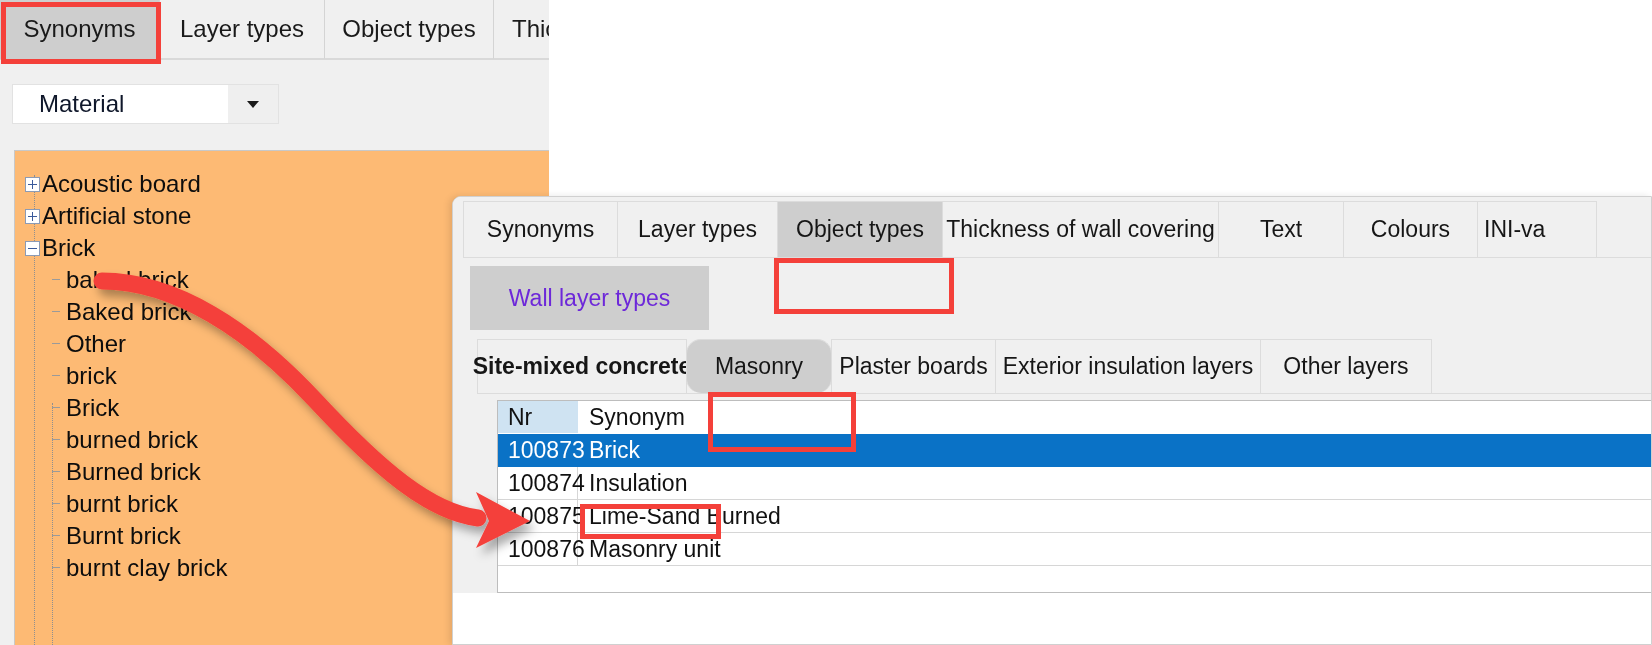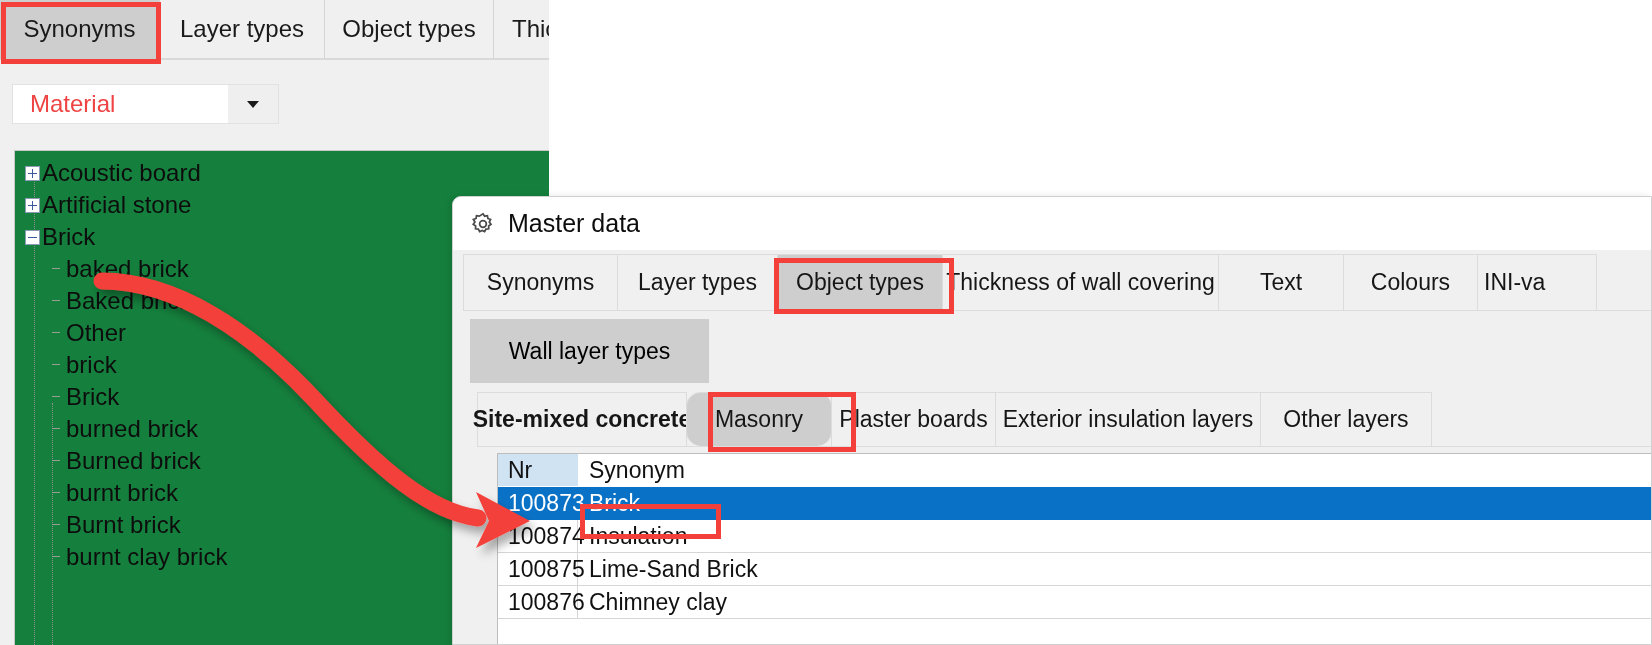--- a/index.html
+++ b/index.html
@@ -61,23 +61,23 @@
     width: 267px;
     height: 40px;
     background: #ffffff;
     border: 1px solid #e2e2e2;
     box-sizing: border-box;
     display: flex;
     align-items: center;
   }
   #back-combo-value {
     flex: 1;
-    padding-left: 17px;
+    padding-left: 26px;
     font-size: 24px;
-    color: #ef4444;
+    color: #0f172a;
   }
   #back-combo-arrow {
     width: 50px;
     height: 38px;
     background: #efefef;
     display: flex;
     align-items: center;
     justify-content: center;
   }
   #back-combo-arrow svg { display:block; }
@@ -89,24 +89,24 @@
     width: 535px;
     height: 1px;
     background: #c8c8c8;
   }
   #back-tree {
     position: absolute;
     left: 14px;
     top: 151px;
     width: 535px;
     height: 494px;
-    background: #15803d;
+    background: #fdba74;
     border-left: 1px solid #c8c8c8;
     box-sizing: border-box;
-    padding-top: 6px;
+    padding-top: 17px;
     overflow: hidden;
   }
   .tnode {
     height: 32px;
     display: flex;
     align-items: center;
     position: relative;
     font-size: 24px;
     color: #0d0d0d;
   }
@@ -233,21 +233,21 @@
     top: 69px;
     height: 64px;
     display: flex;
     align-items: stretch;
   }
   .tabg {
     display: flex;
     align-items: center;
     justify-content: center;
     font-size: 23px;
-    color: #000000;
+    color: #6d28d9;
     background: #cecece;
     padding: 0 20px;
     white-space: nowrap;
   }
 
   
   #tabs-l2 {
     position: absolute;
     left: 24px;
     top: 142px;
@@ -417,29 +417,20 @@
     </div>
     <div class="tnode child">
       <span class="dash"></span>
       <span class="tlabel">burnt clay brick</span>
     </div>
   </div>
 </div>
 
 <div id="master-dialog">
 
-  <div id="dialog-titlebar">
-    <span id="gear-icon">
-      <svg width="26" height="26" viewBox="0 0 24 24" fill="none" stroke="#4a4a4a" stroke-width="1.6">
-        <circle cx="12" cy="12" r="3.1"></circle>
-        <path d="M12 2.6l1.5 2.2 2.6-.5.4 2.6 2.5.9-1.2 2.4 1.6 2.1-2.2 1.5.1 2.6-2.6.3-1.2 2.4-2.3-1.2-2.3 1.2-1.2-2.4-2.6-.3.1-2.6-2.2-1.5 1.6-2.1L3.1 7.8l2.5-.9.4-2.6 2.6.5z"></path>
-      </svg>
-    </span>
-    <span id="dialog-title">Master data</span>
-  </div>
 
   <div id="dialog-body">
 
     <div id="tabs-l1">
       <div class="tab1" style="width:155px;">
         <span>Synonyms</span>
       </div>
       <div class="tab1" style="width:161px;">
         <span>Layer types</span>
       </div>
@@ -492,25 +483,25 @@
       <div class="grow selected">
         <div class="gcell-nr">100873</div>
         <div class="gcell-syn">Brick</div>
       </div>
       <div class="grow">
         <div class="gcell-nr">100874</div>
         <div class="gcell-syn">Insulation</div>
       </div>
       <div class="grow">
         <div class="gcell-nr">100875</div>
-        <div class="gcell-syn">Lime-Sand Brick</div>
+        <div class="gcell-syn">Lime-Sand Burned</div>
       </div>
       <div class="grow">
         <div class="gcell-nr">100876</div>
-        <div class="gcell-syn">Chimney clay</div>
+        <div class="gcell-syn">Masonry unit</div>
       </div>
     </div>
 
   </div>
 </div>
 
 <div id="overlay">
 
   <svg width="1652" height="645" style="position:absolute;left:0;top:0;">
     <defs>

